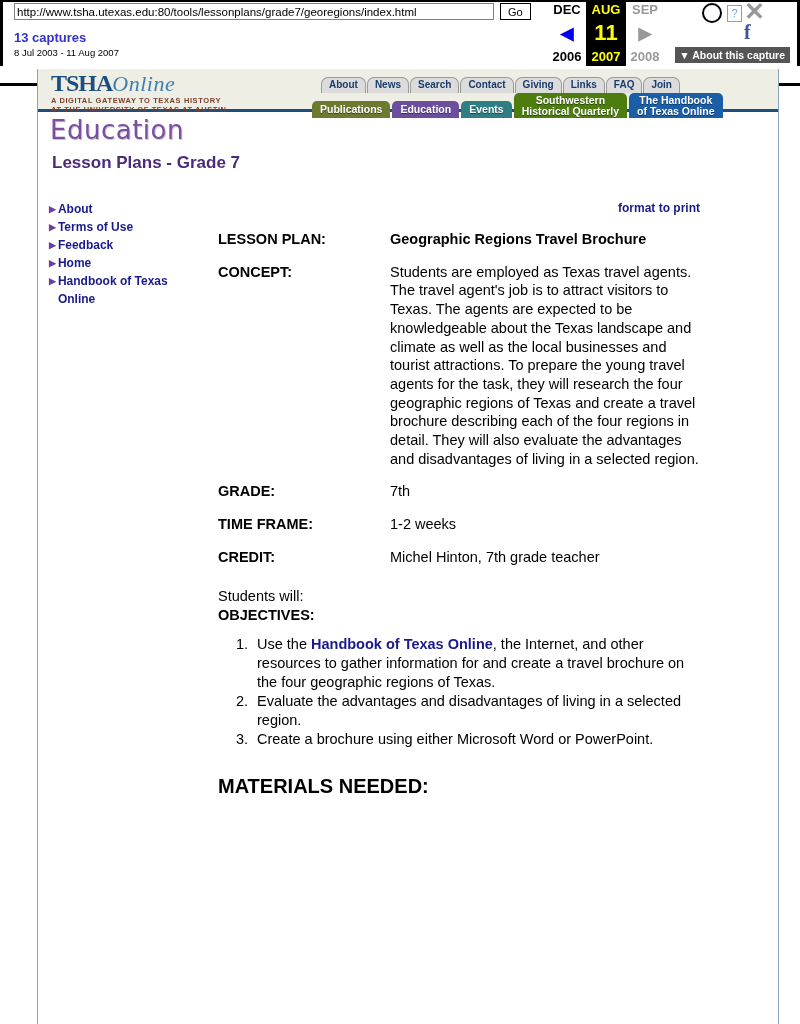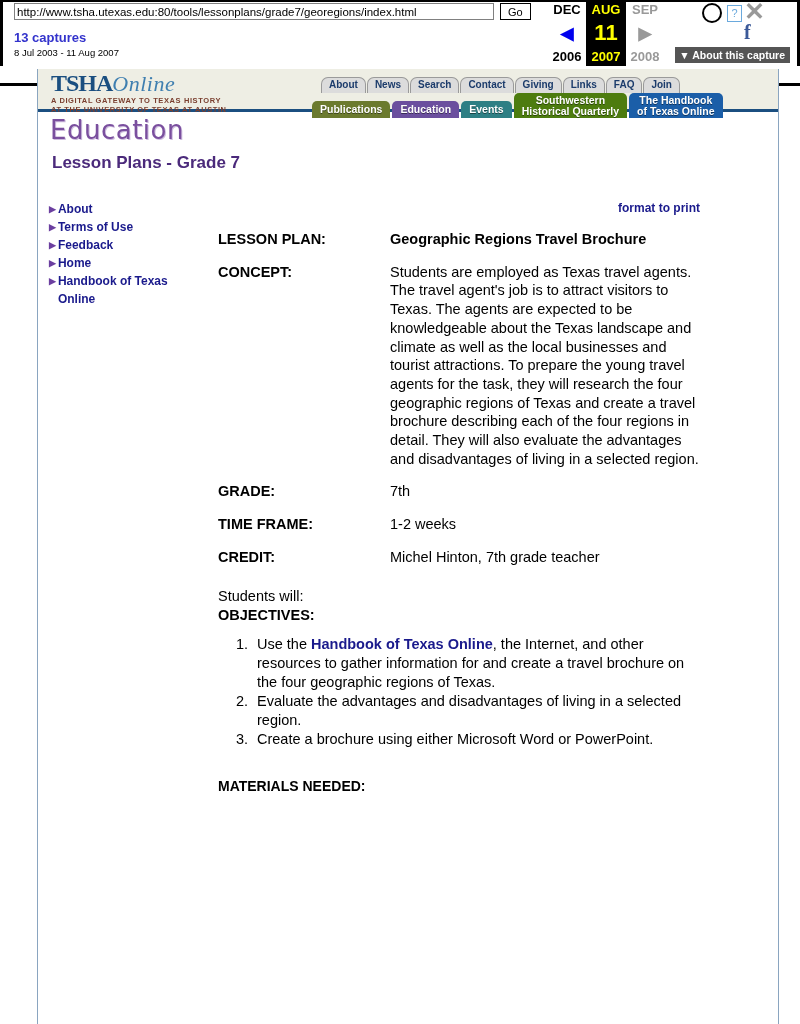--- a/index.html
+++ b/index.html
@@ -378,21 +378,21 @@
     padding-left: 5px;
     margin-bottom: 0px;
   }
   .inline-link {
     color: #1a1a8c;
     font-weight: bold;
     cursor: pointer;
   }
   #materials-heading {
     font-weight: bold;
-    font-size: 14px;
+    font-size: 20px;
     line-height: 19px;
     margin-top: 28px;
   }
 </style>
 </head>
 <body>
 
 <div id="wayback-toolbar">
   <div class="wb-rail" id="wb-top-rail"></div>
   <div class="wb-rail" id="wb-left-rail"></div>

